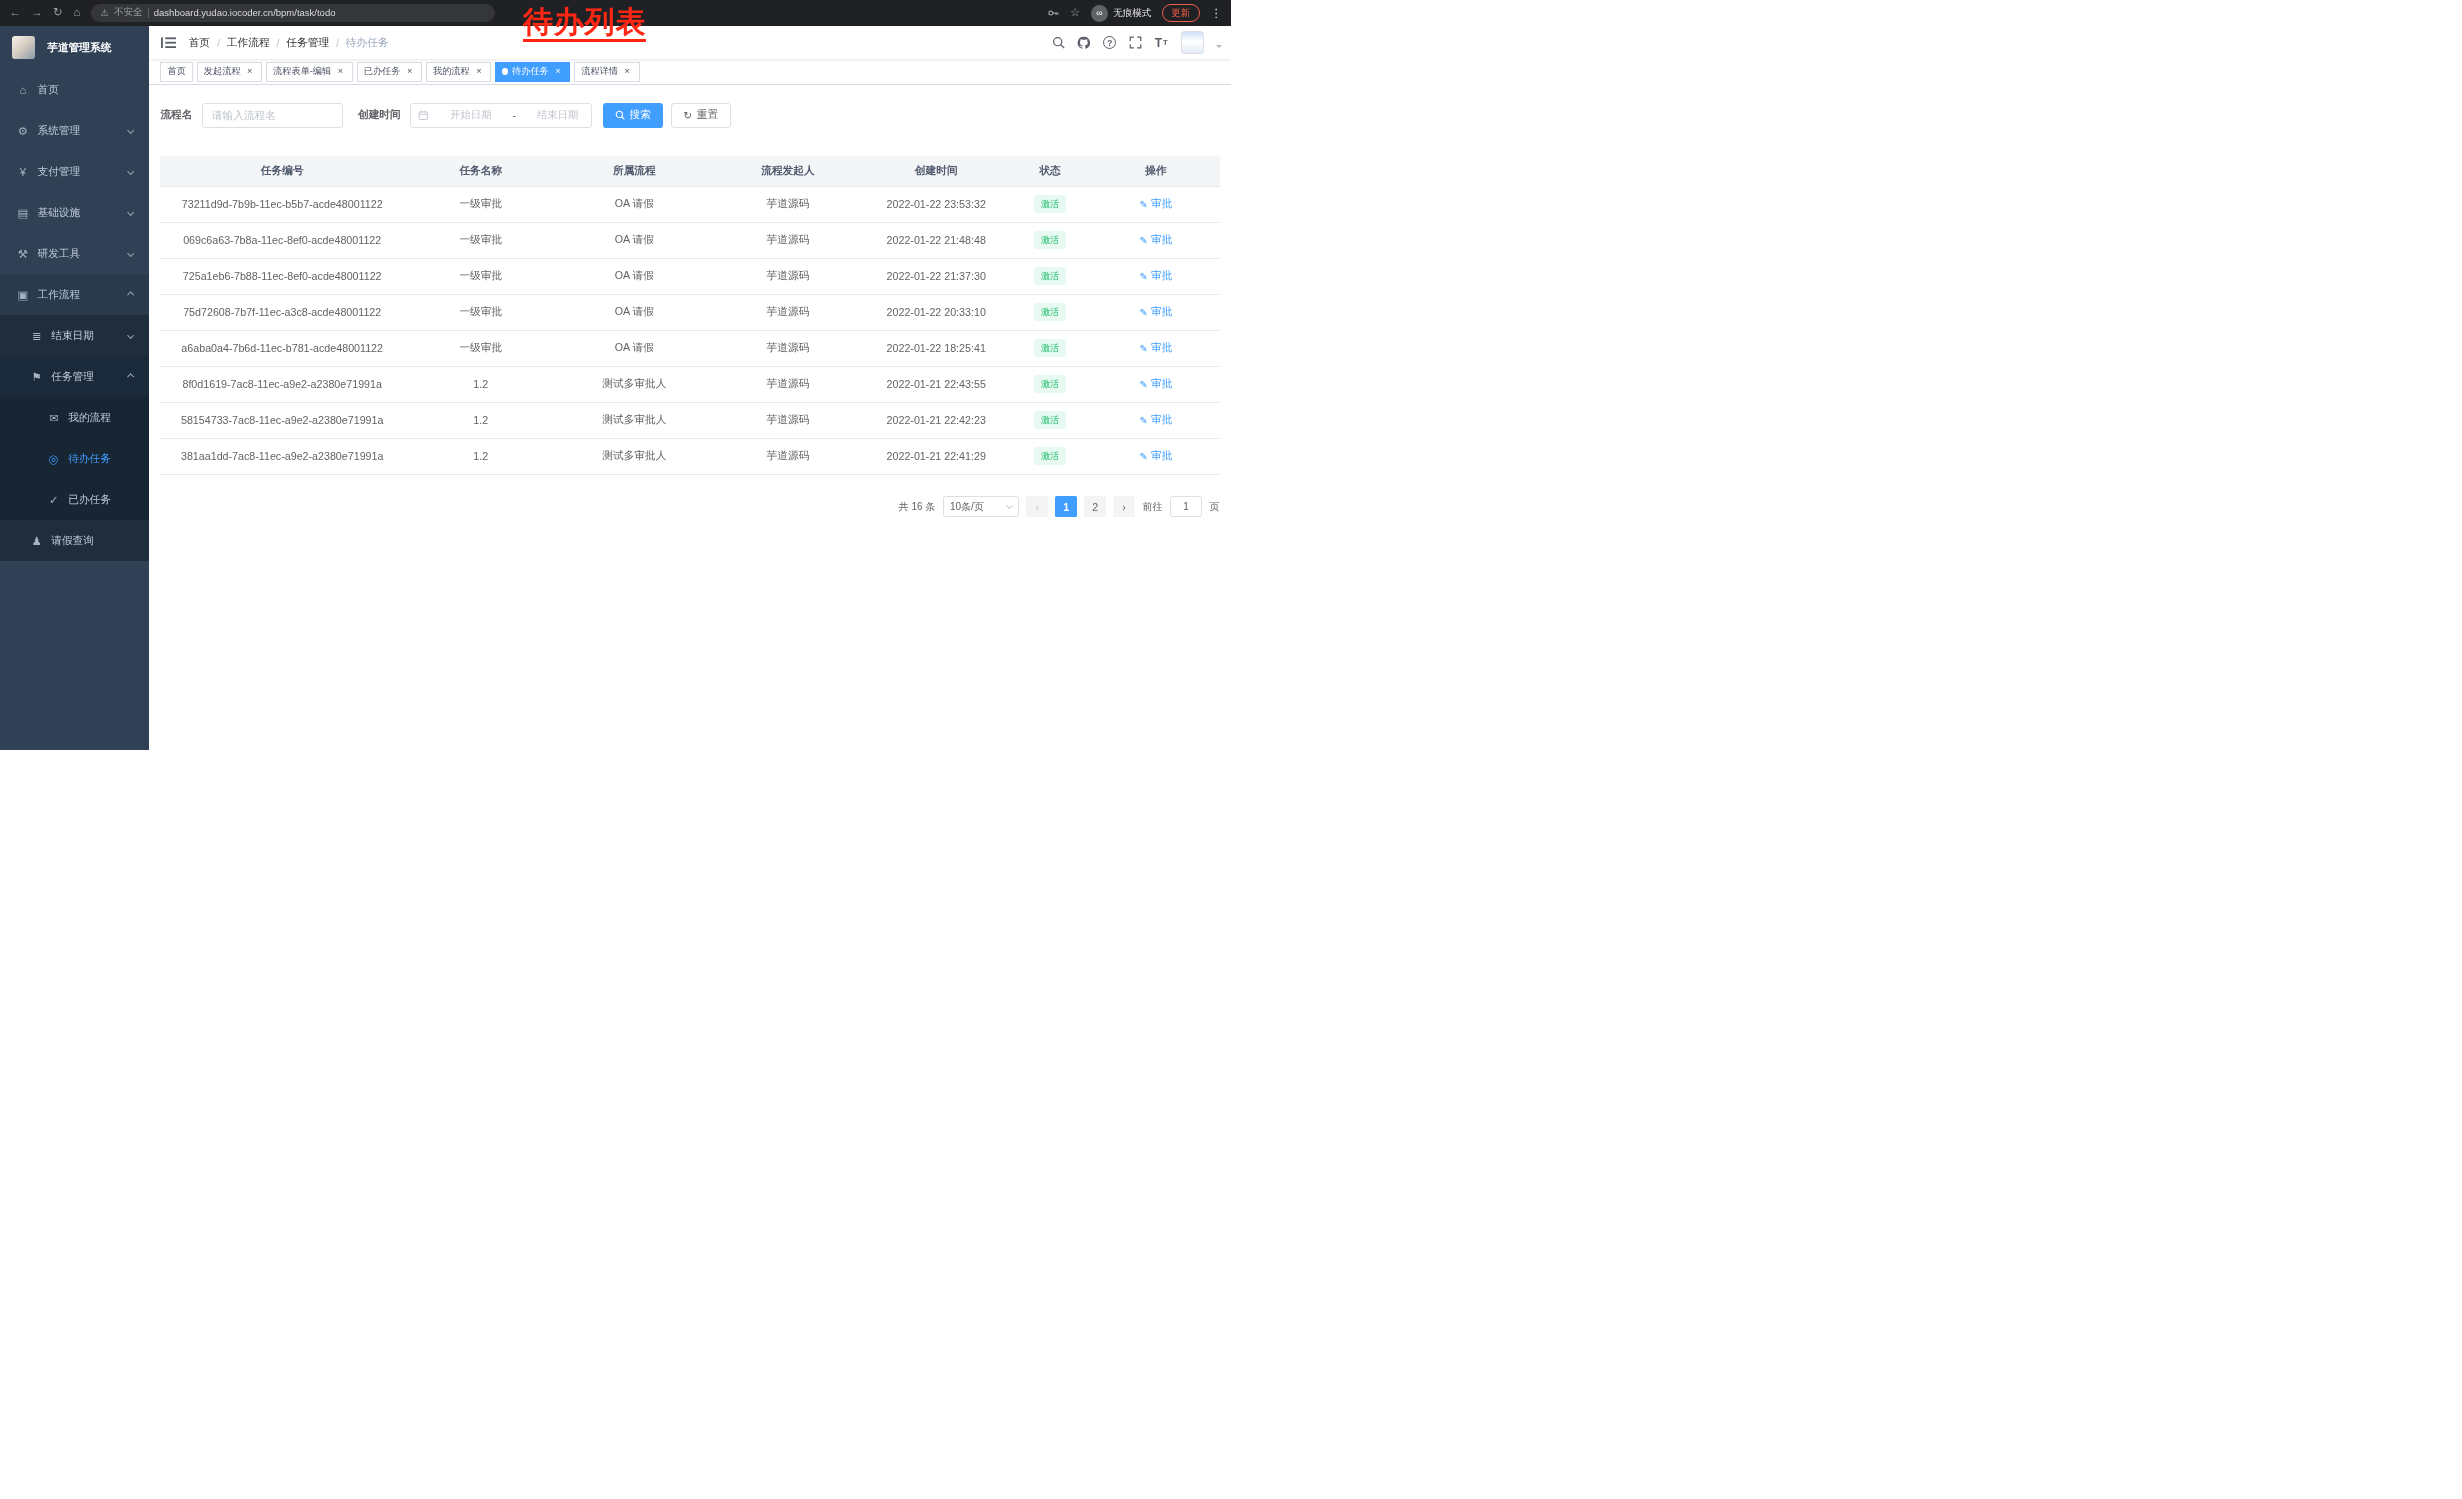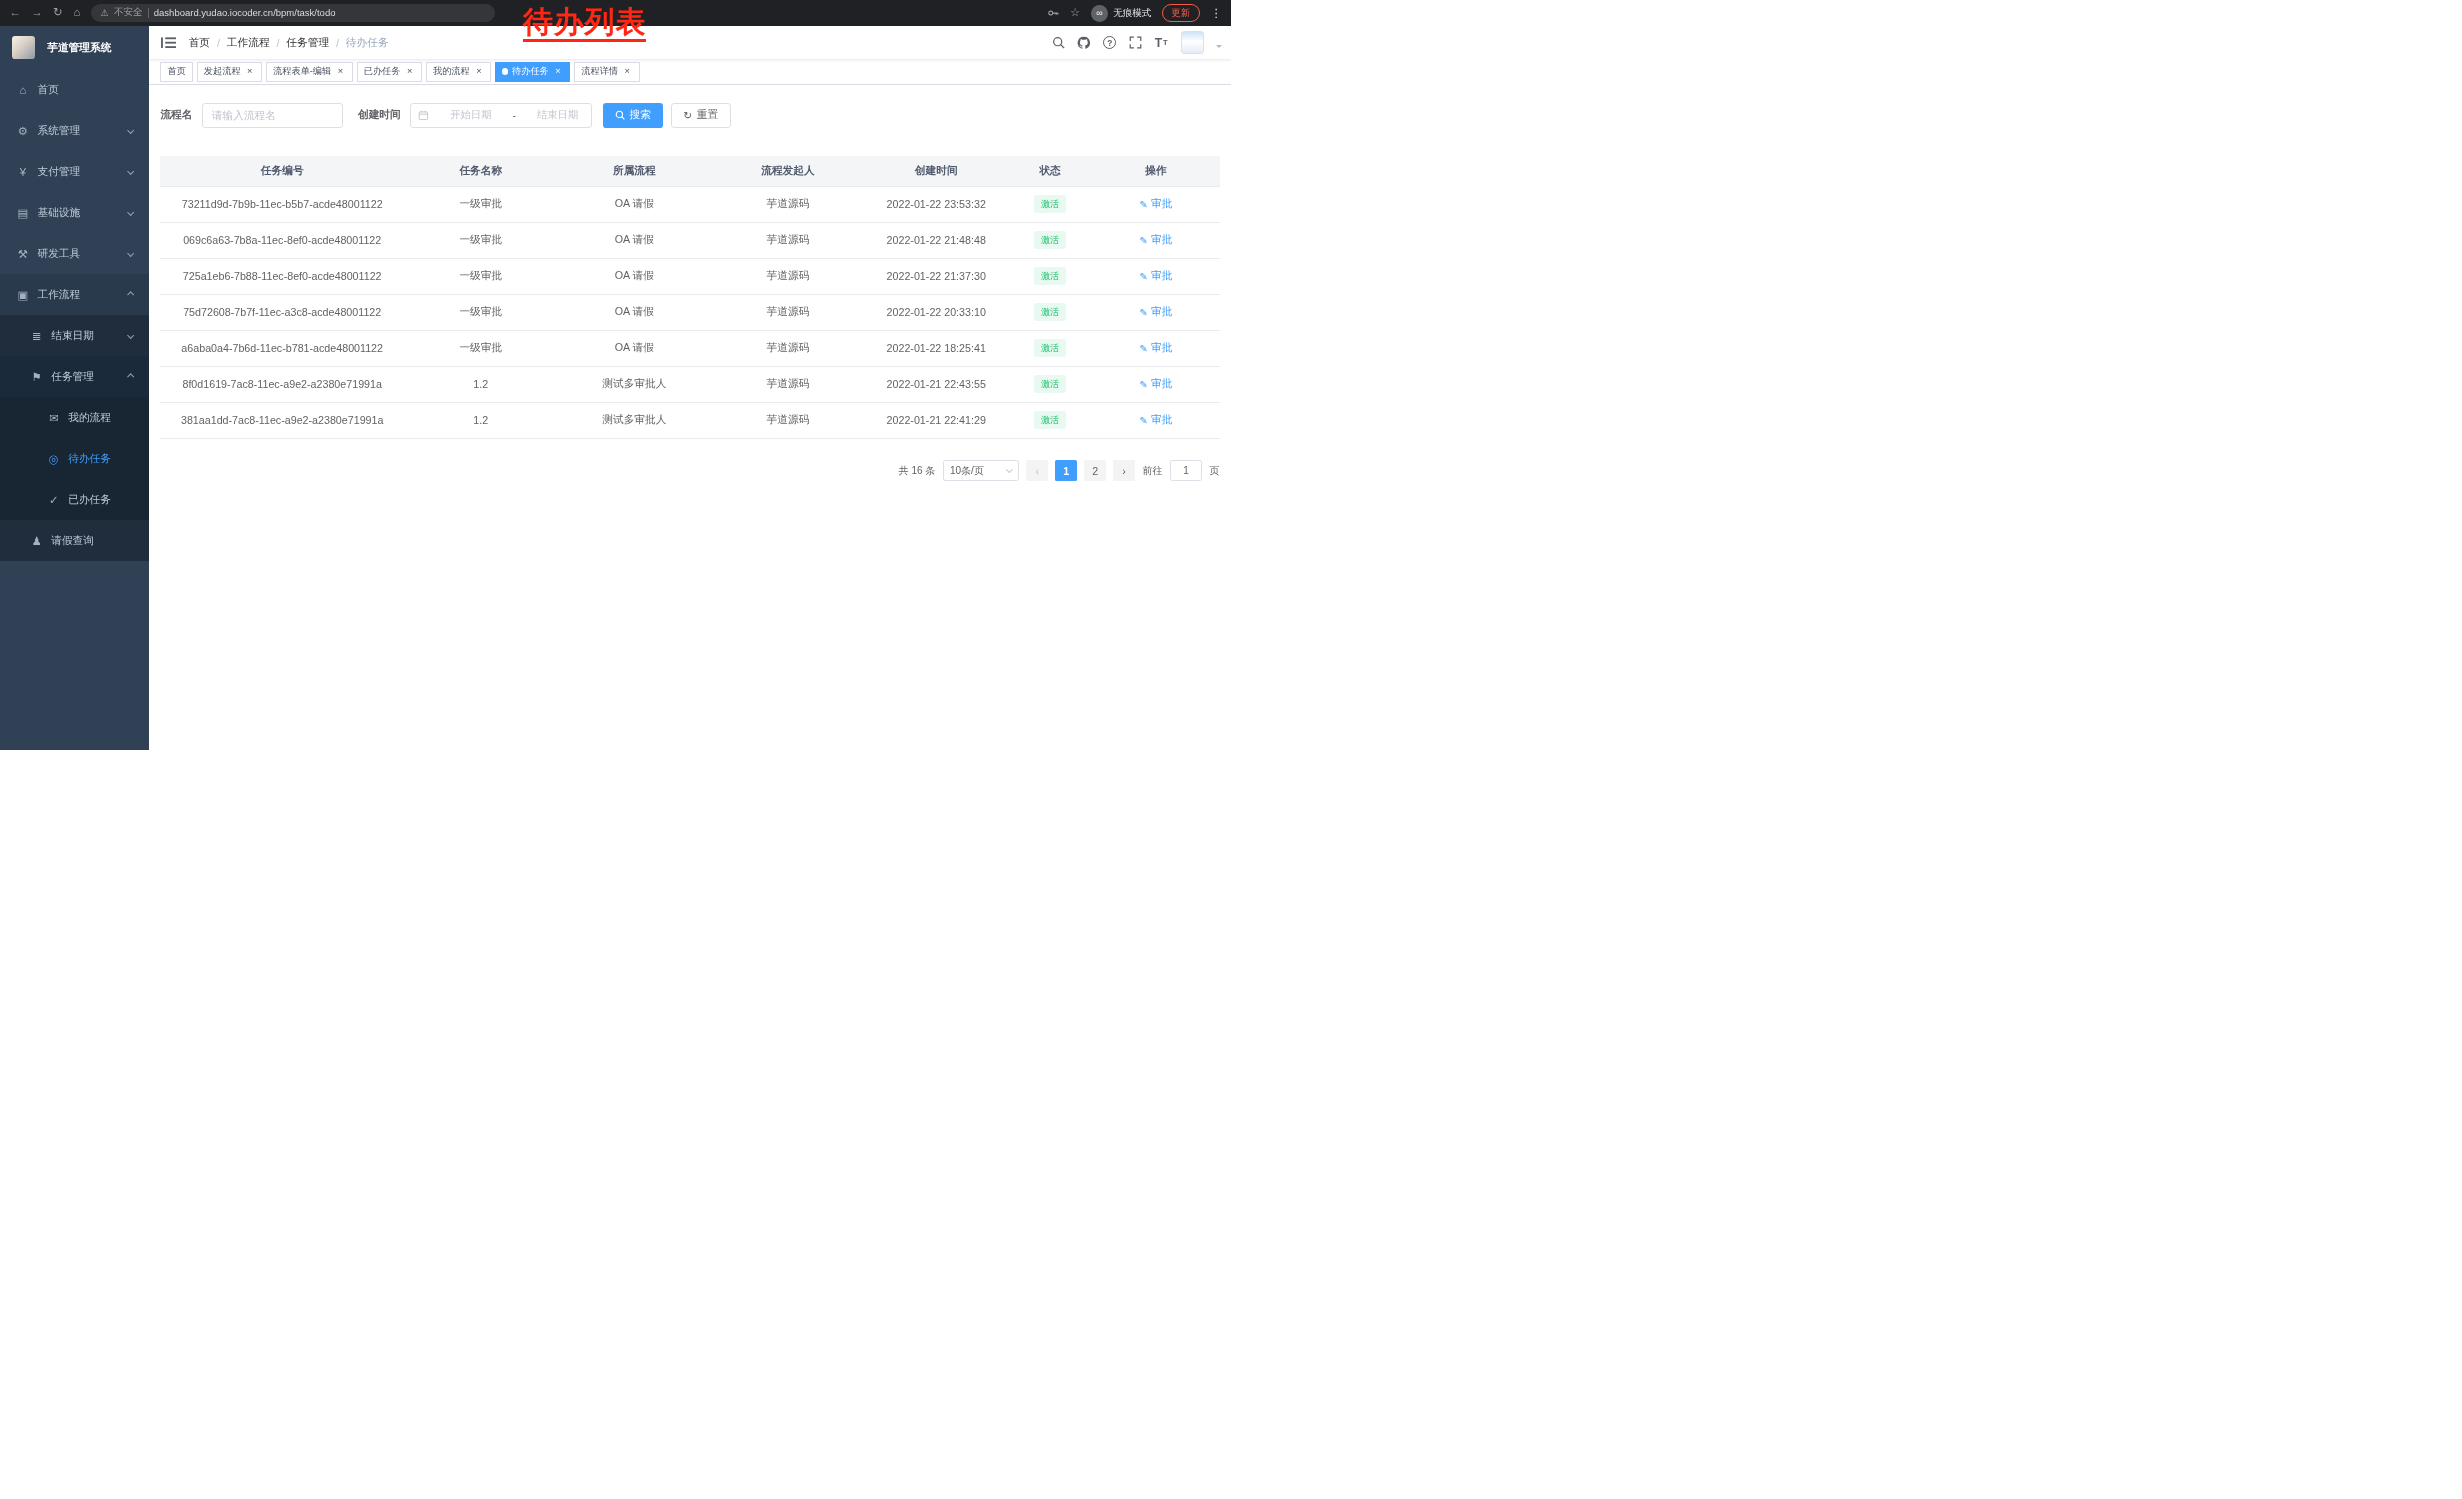--- a/index.html
+++ b/index.html
@@ -390,20 +390,32 @@
             <td>测试多审批人</td>
             <td>芋道源码</td>
             <td>2022-01-21 22:43:55</td>
             <td><span class="tag">激活</span></td>
             <td><a class="op-link">
                 <span class="pen">✎</span>
                 <span>审批</span>
               </a></td>
           </tr>
           <tr>
+            <td>58154733-7ac8-11ec-a9e2-a2380e71991a</td>
+            <td>1.2</td>
+            <td>测试多审批人</td>
+            <td>芋道源码</td>
+            <td>2022-01-21 22:42:23</td>
+            <td><span class="tag">激活</span></td>
+            <td><a class="op-link">
+                <span class="pen">✎</span>
+                <span>审批</span>
+              </a></td>
+          </tr>
+          <tr>
             <td>381aa1dd-7ac8-11ec-a9e2-a2380e71991a</td>
             <td>1.2</td>
             <td>测试多审批人</td>
             <td>芋道源码</td>
             <td>2022-01-21 22:41:29</td>
             <td><span class="tag">激活</span></td>
             <td><a class="op-link">
                 <span class="pen">✎</span>
                 <span>审批</span>
               </a></td>

